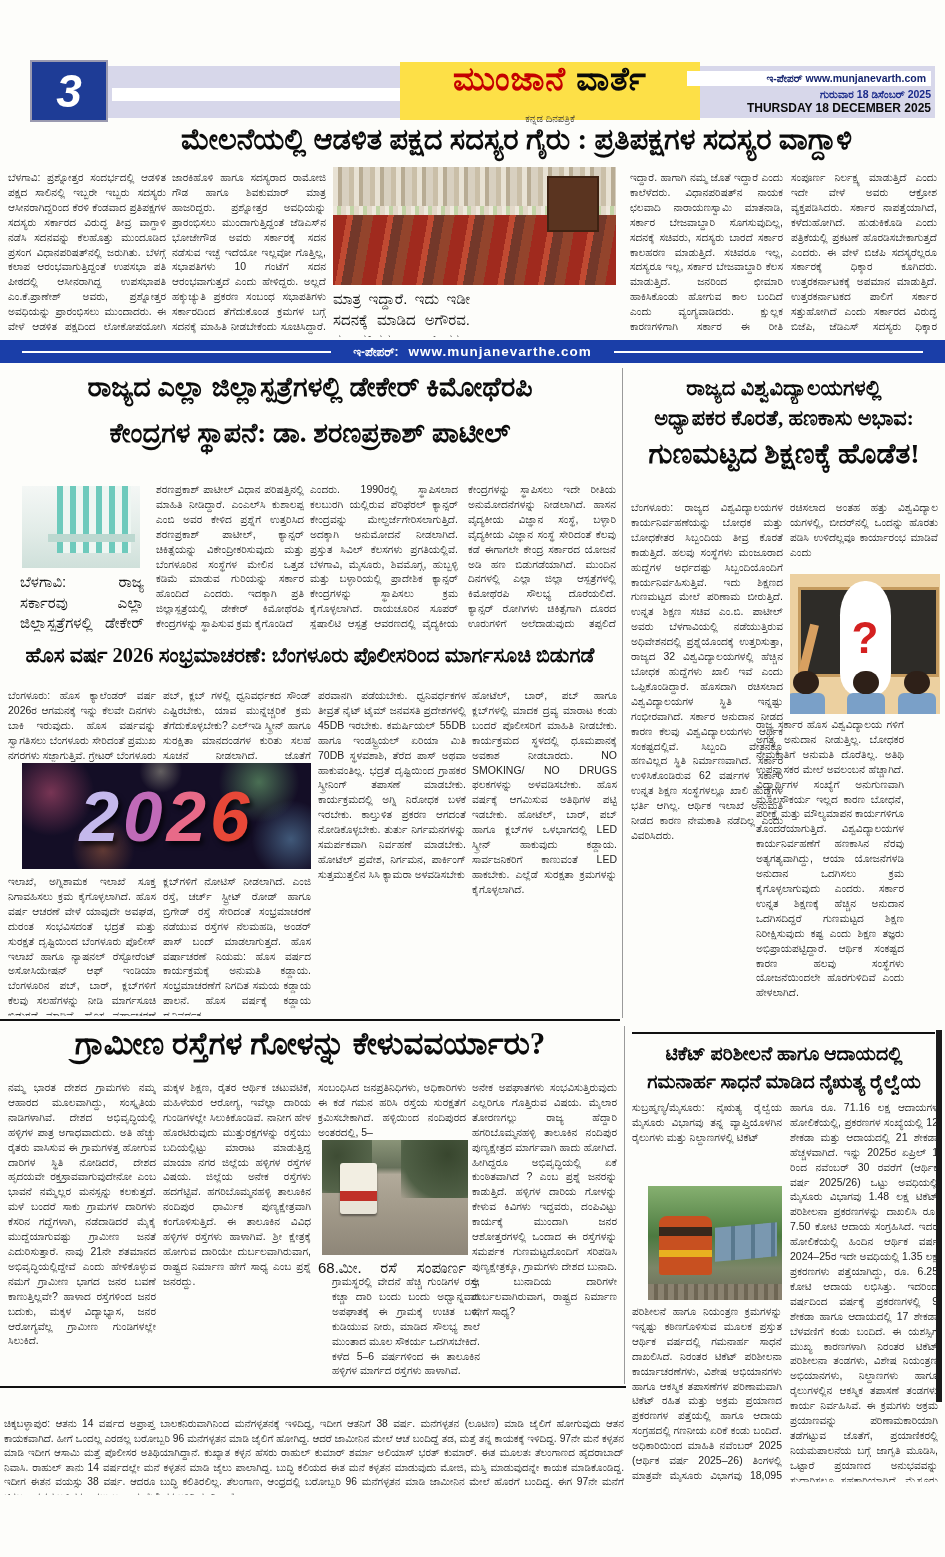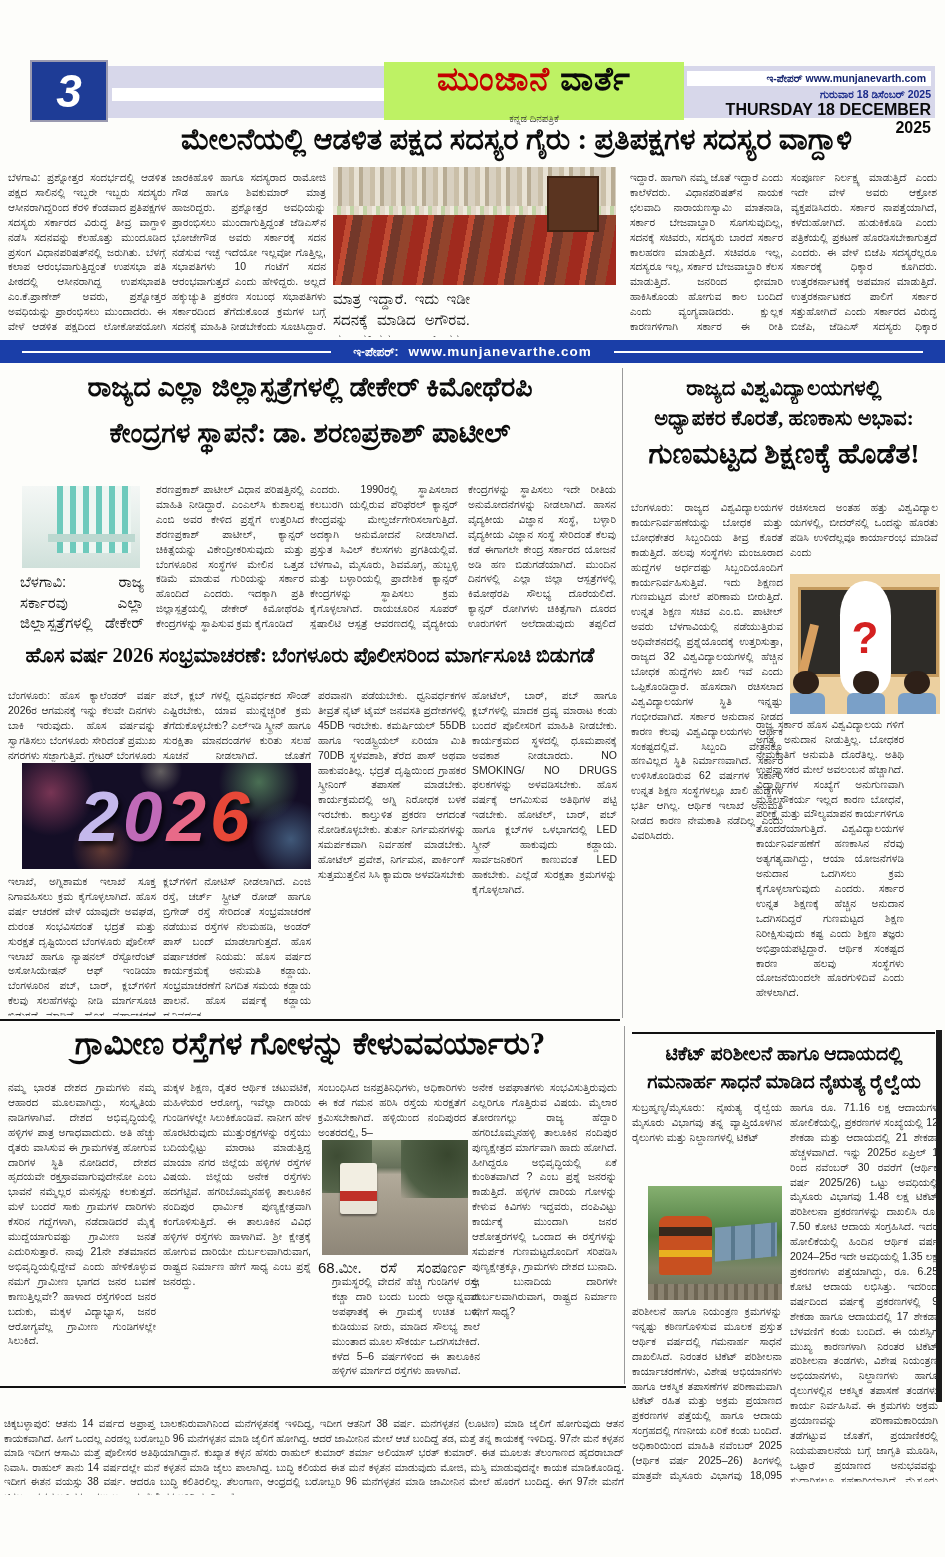--- a/index.html
+++ b/index.html
@@ -6,31 +6,31 @@
   #page{position:relative;width:945px;height:1557px;margin:0 auto;background:#fdfdfa;
         font-family:"Liberation Sans",sans-serif;color:#1a1a1a;overflow:hidden;}
   .abs{position:absolute;}
   .bodytxt{font-size:10.5px;line-height:1.42;text-align:justify;overflow:hidden;color:#222;}
   .captxt{font-size:15px;line-height:1.38;text-align:justify;overflow:hidden;color:#111;font-weight:normal;}
   .headline{font-weight:bold;color:#0c0c0c;overflow:hidden;font-family:"Liberation Serif",serif;}
 
   
   .hdr-band{left:33px;top:66px;width:902px;height:52px;background:#d7d7ea;}
   .hdr-stripe{left:112px;top:88px;width:300px;height:13px;background:#ffffff;}
-  .hdr-center{left:384px;top:62px;width:300px;height:58px;background:#bef264;text-align:center;}
+  .hdr-center{left:400px;top:62px;width:300px;height:58px;background:#fde047;text-align:center;}
   .mast-title{font-size:33px;font-weight:bold;line-height:1.0;letter-spacing:1px;}
   .mast-red{color:#c40000;}
   .mast-black{color:#0a0a0a;}
   .mast-sub{font-size:10px;color:#333;margin-top:18px;}
   .pagebox{left:30px;top:60px;width:74px;height:58px;background:#1e3c96;border:2px solid #9a9ab0;
            color:#fff;font-size:46px;font-weight:bold;font-style:italic;display:flex;align-items:center;justify-content:center;}
   .hdr-right{right:14px;top:71px;width:244px;text-align:right;}
   .hdr-epaper{display:block;background:#fff;padding:1px 5px;font-size:10.5px;font-weight:bold;color:#15246e;}
   .hdr-date-kn{font-size:10.5px;color:#1a2a8a;font-weight:bold;margin-top:2px;}
-  .hdr-date-en{font-size:16px;color:#0a0a0a;font-weight:bold;}
+  .hdr-date-en{font-size:12px;color:#0a0a0a;font-weight:bold;}
 
   .headline-main{left:0;top:118px;width:945px;height:50px;text-align:center;font-size:29px;line-height:1.5;padding-left:44px;}
 
   
   .a1c1{left:8px;top:170px;width:158px;height:168px;}
   .a1c2{left:172px;top:170px;width:154px;height:168px;}
   .a1c4{left:630px;top:170px;width:153px;height:168px;}
   .a1c5{left:791px;top:170px;width:146px;height:168px;}
   .a1cap1{left:333px;top:289px;width:137px;height:48px;}
   .a1cap2{left:477px;top:289px;width:139px;height:48px;}

